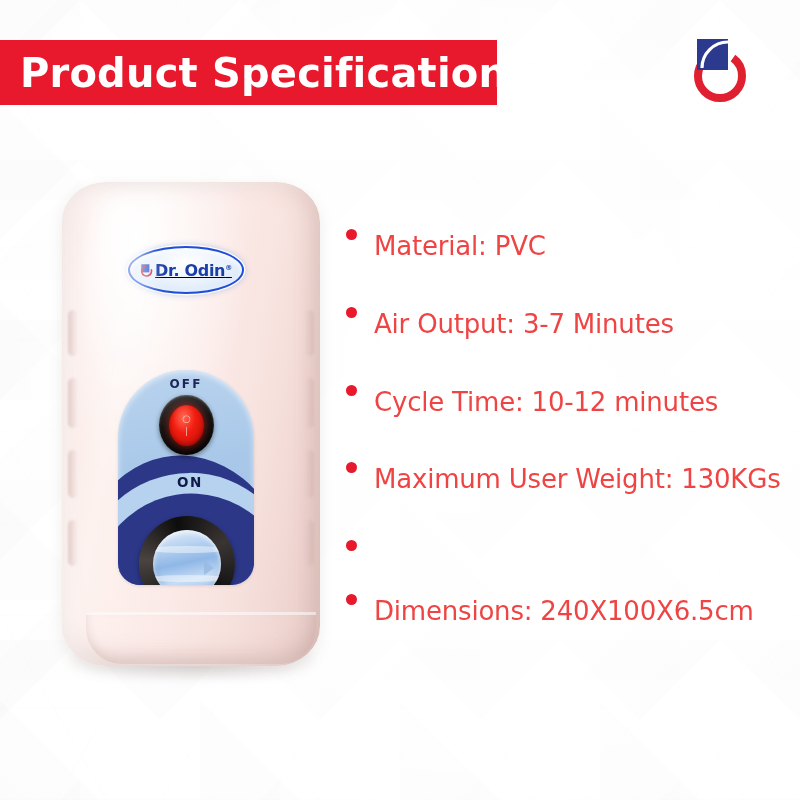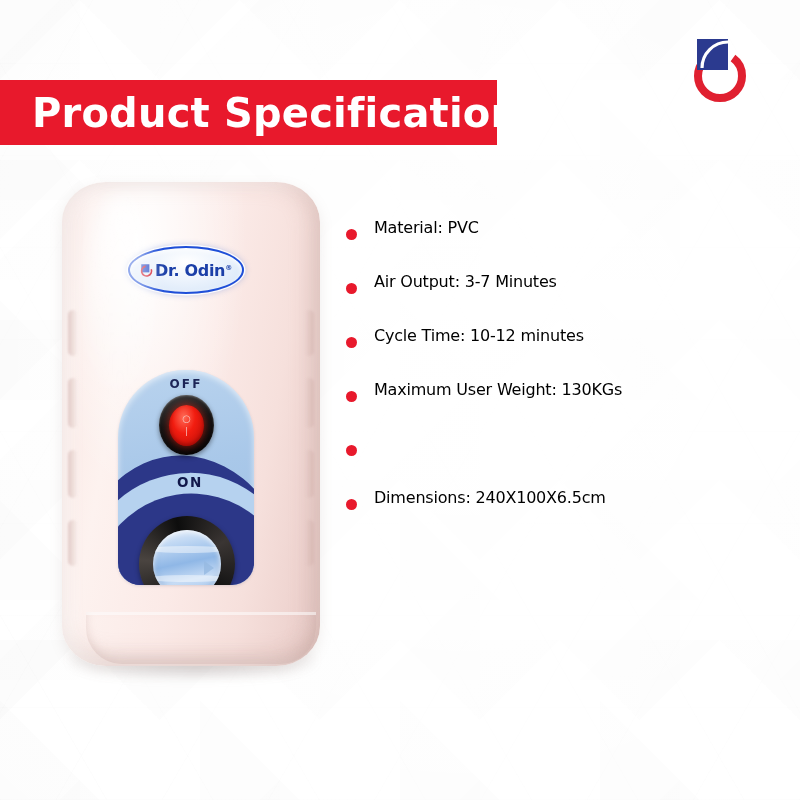--- a/index.html
+++ b/index.html
@@ -34,23 +34,22 @@
     background: radial-gradient(ellipse at 58% 45%, rgba(255,255,255,0.97) 0%, rgba(255,255,255,0.80) 45%, rgba(255,255,255,0.35) 100%);
   }
 
   
   #title-banner {
     position:absolute;
     left:0; top:40px;
     width:497px; height:65px;
     background: var(--accent, #E8192C);
     display:flex; align-items:center;
-    padding-left:32px;
+    padding-left:20px;
     z-index:5;
-    margin-top:40px;
   }
   #title-text {
     color:#ffffff;
     font-size:40px;
     font-weight:bold;
     letter-spacing:0.2px;
     white-space:nowrap;
     font-family:"DejaVu Sans", sans-serif;
   }
 
@@ -69,25 +68,26 @@
     margin-bottom:32px;
   }
   .spec-item:last-child { margin-bottom:0;text-align:center; }
   .spec-bullet {
     width:11px; height:11px; border-radius:50%;
     background: var(--accent, #E8192C);
     flex:0 0 auto;
     margin-top:11px; margin-right:17px;
   }
   .spec-text {
-    color:#000000;
-    font-size:16px;
+    color:#ef4444;
+    font-size:26px;
     line-height:1.3;
     letter-spacing:-0.2px;
     white-space:nowrap;
+    margin-top:12px;
   }
 
   
   #product-photo {
     position:absolute;
     left:52px; top:178px;
     width:285px; height:505px;
     z-index:3;
   }
   #device-shadow{
@@ -140,21 +140,21 @@
     position:absolute; left:66px; top:64px;
     width:116px; height:48px;
     border-radius:50%;
     background: radial-gradient(ellipse at 50% 32%, #ffffff 0%, #eaf2fc 48%, #d2e3f7 100%);
     border:2.5px solid #1f4fd8;
     box-shadow: 0 0 0 1.5px rgba(255,255,255,0.9),
                 0 0 7px rgba(40,85,200,0.38),
                 inset 0 2px 5px rgba(255,255,255,0.95);
     display:flex; align-items:center; justify-content:center;
   }
-  #brand-badge-inner{ display:flex; align-items:center; gap:0; }
+  #brand-badge-inner{ display:flex; align-items:center; gap:0;text-decoration:underline; }
   #brand-mini-logo { width:15px; height:15px; flex:0 0 auto; }
   #brand-name {
     font-size:16px; font-weight:bold; color:#1b3fa8;
     letter-spacing:-0.3px; font-family:"DejaVu Sans", sans-serif;
   }
   #brand-name sup { font-size:7px; vertical-align:super; }
 
   
   #control-panel {
     position:absolute; left:56px; top:188px;

